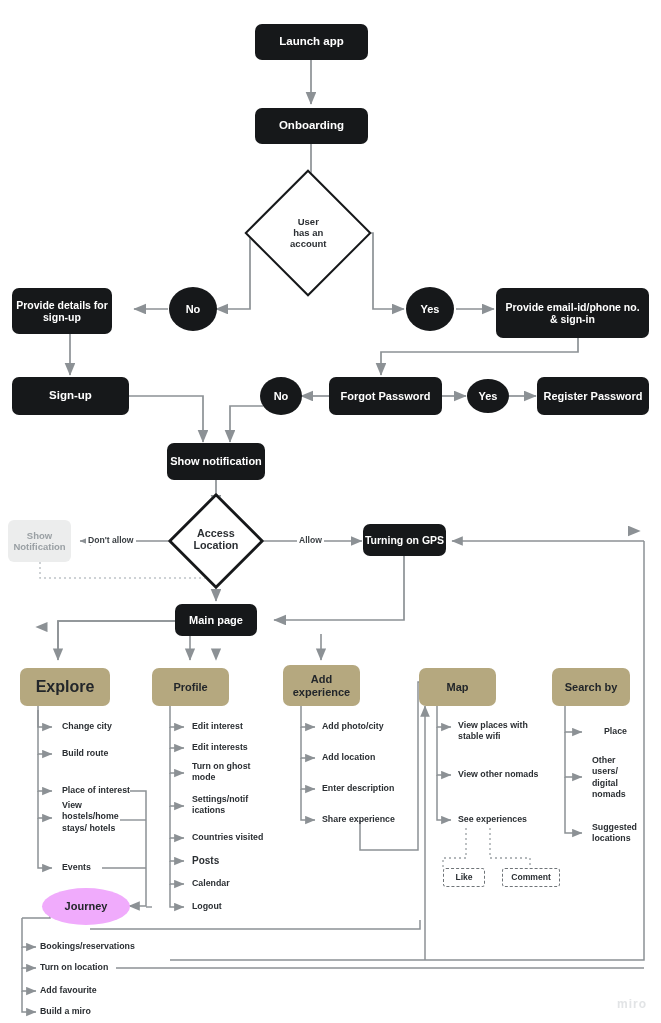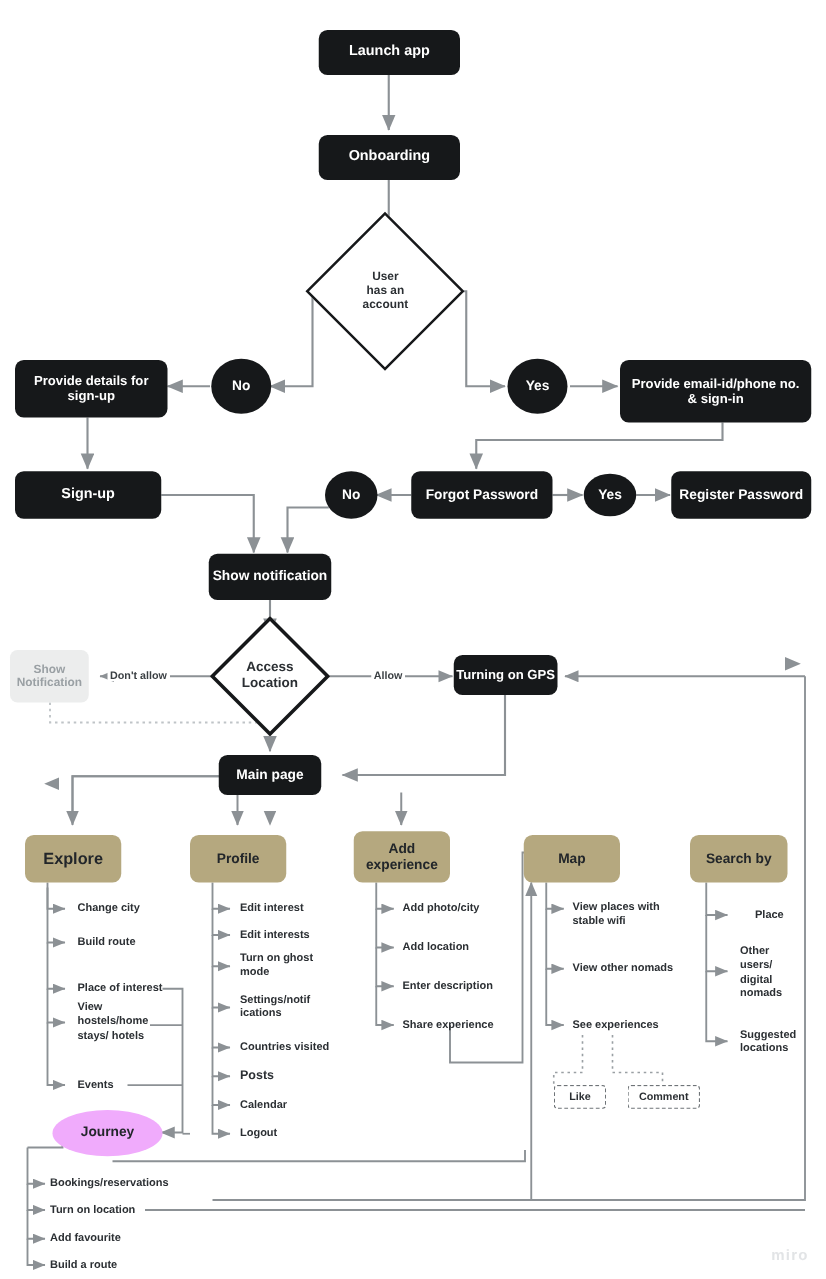--- a/index.html
+++ b/index.html
@@ -203,21 +203,21 @@
   </div>
 
   <div class="node circ" style="left:169px;top:287px;width:48px;height:44px;font-size:11px;">
     <span>No</span>
   </div>
 
   <div class="node circ" style="left:406px;top:287px;width:48px;height:44px;font-size:11px;">
     <span>Yes</span>
   </div>
 
-  <div class="node dark" style="left:12px;top:288px;width:122px;height:46px;font-size:10.5px;">
+  <div class="node dark" style="left:12px;top:288px;width:100px;height:46px;font-size:10.5px;">
     <span style="white-space:pre-line;">Provide details for
 sign-up</span>
   </div>
 
   <div class="node dark" style="left:496px;top:288px;width:153px;height:50px;font-size:10.5px;">
     <span style="white-space:pre-line;">Provide email-id/phone no.
 &amp; sign-in</span>
   </div>
 
   <div class="node dark" style="left:12px;top:377px;width:117px;height:38px;font-size:11.5px;">
@@ -264,21 +264,21 @@
     <span>Main page</span>
   </div>
 
   <div class="node ellipse" style="left:42px;top:888px;width:88px;height:37px;font-size:11px;">
     <span>Journey</span>
   </div>
 
   <div class="elabel" style="left:86px;top:535px;font-size:8.6px;">Don't allow</div>
   <div class="elabel" style="left:297px;top:535px;font-size:8.6px;">Allow</div>
 
-  <div class="node tan" style="left:20px;top:668px;width:77px;height:38px;font-size:13px;">
+  <div class="node tan" style="left:20px;top:668px;width:90px;height:38px;font-size:16px;">
     <span style="white-space:pre-line;">Explore</span>
   </div>
   <div class="node tan" style="left:152px;top:668px;width:77px;height:38px;font-size:11px;">
     <span style="white-space:pre-line;">Profile</span>
   </div>
   <div class="node tan" style="left:283px;top:665px;width:77px;height:41px;font-size:11px;">
     <span style="white-space:pre-line;">Add
 experience</span>
   </div>
   <div class="node tan" style="left:419px;top:668px;width:77px;height:38px;font-size:11px;">
@@ -328,16 +328,16 @@
   <div class="leaf" style="left:592px;top:755px;font-size:8.8px;">Other
 users/
 digital
 nomads</div>
   <div class="leaf" style="left:592px;top:822px;font-size:8.8px;">Suggested
 locations</div>
 
   <div class="leaf" style="left:40px;top:941px;font-size:8.8px;">Bookings/reservations</div>
   <div class="leaf" style="left:40px;top:962px;font-size:8.8px;">Turn on location</div>
   <div class="leaf" style="left:40px;top:985px;font-size:8.8px;">Add favourite</div>
-  <div class="leaf" style="left:40px;top:1006px;font-size:8.8px;">Build a route</div>
+  <div class="leaf" style="left:40px;top:1006px;font-size:8.8px;">Build a miro</div>
 
   <div class="wm">miro</div>
 </div>
 
 </body></html>

